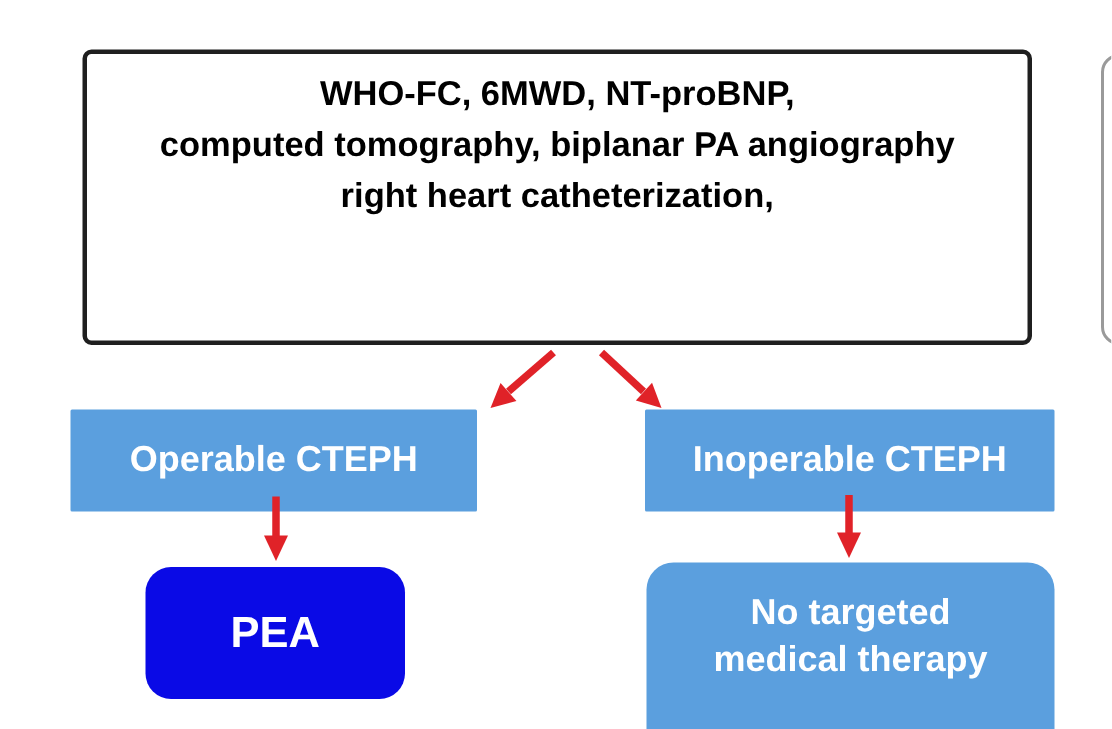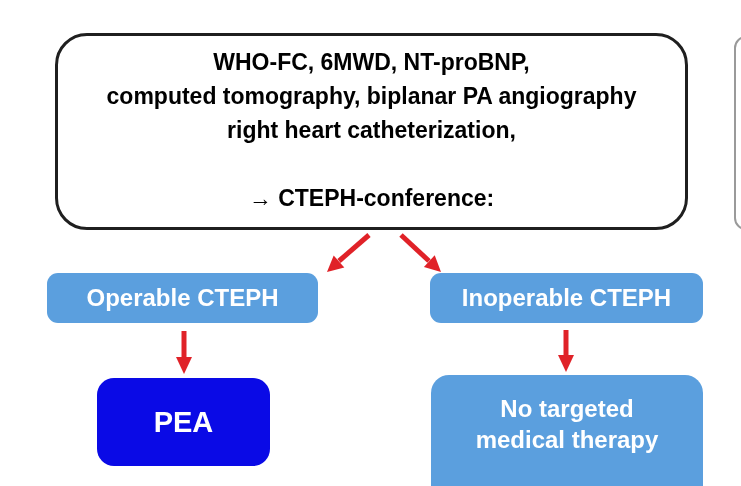--- a/index.html
+++ b/index.html
@@ -25,35 +25,35 @@
     font-weight: 700;
   }
   
   .assessment-box {
     left: 55px;
     top: 33px;
     width: 633px;
     height: 197px;
     background: #ffffff;
     border: 3px solid var(--box-border, #1F1F1F);
-    border-radius: 32px;
+    border-radius: 6px;
     flex-direction: column;
     justify-content: flex-start;
     padding-top: 9px;
     color: var(--text-dark, #000000);
     font-size: 23px;
     line-height: 34px;
   }
   .assessment-line { white-space: pre-line; }
   .assessment-spacer { height: 34px; }
   
   .branch-box {
-    height: 50px;
+    height: 68px;
     background: var(--light-blue, #5B9FDE);
-    border-radius: 11px;
+    border-radius: 1px;
     color: var(--text-light, #ffffff);
     font-size: 24px;
   }
   .operable-box   { left: 47px;  top: 273px; width: 271px; }
   .inoperable-box { left: 430px; top: 273px; width: 273px; text-align: right; }
   
   .pea-box {
     left: 97px;
     top: 378px;
     width: 173px;
@@ -113,21 +113,20 @@
 </head>
 <body>
 
 <div class="canvas">
 
   <div class="box assessment-box">
     <div class="assessment-line">WHO-FC, 6MWD, NT-proBNP,</div>
     <div class="assessment-line">computed tomography, biplanar PA angiography</div>
     <div class="assessment-line">right heart catheterization,</div>
     <div class="assessment-spacer"></div>
-    <div class="assessment-line">→ CTEPH-conference:</div>
   </div>
 
   <div class="cutoff-box"></div>
 
   <div class="box branch-box operable-box">
     <span>Operable CTEPH</span>
   </div>
 
   <div class="box branch-box inoperable-box">
     <span>Inoperable CTEPH</span>

